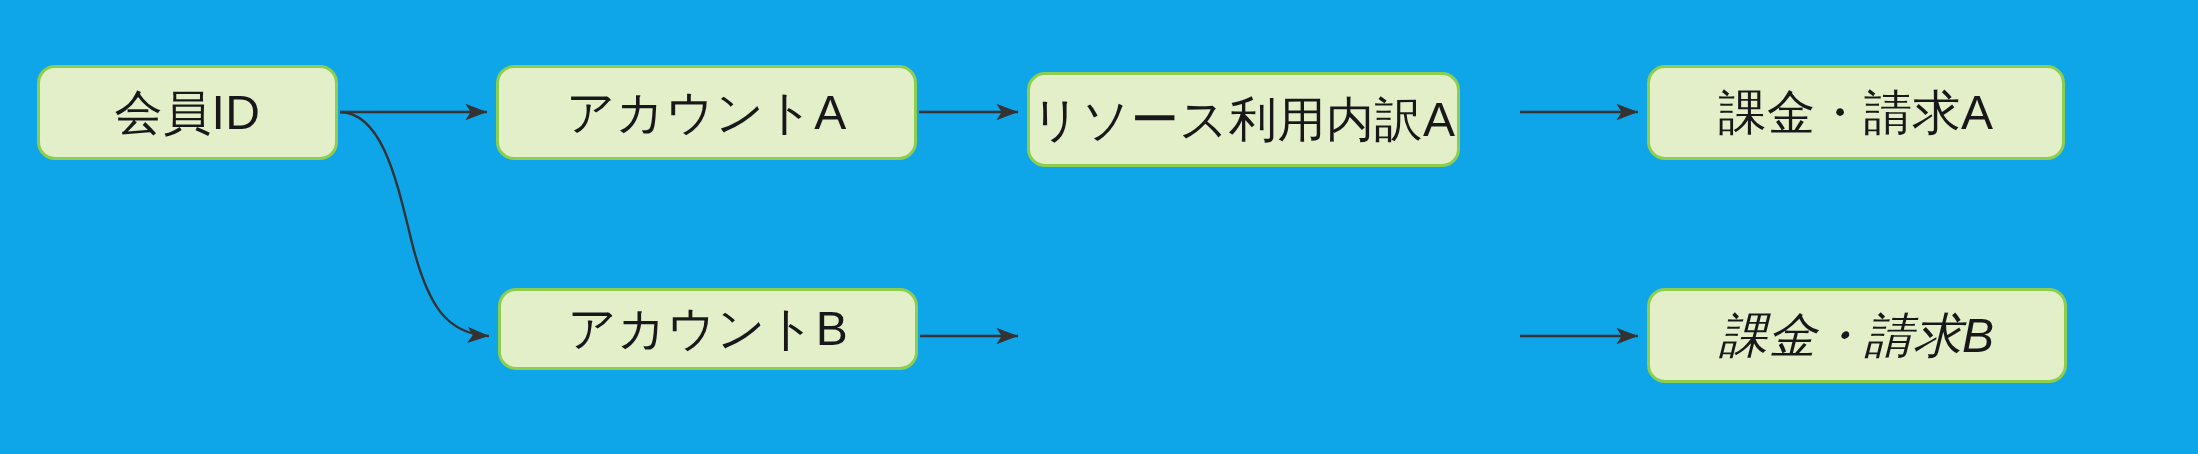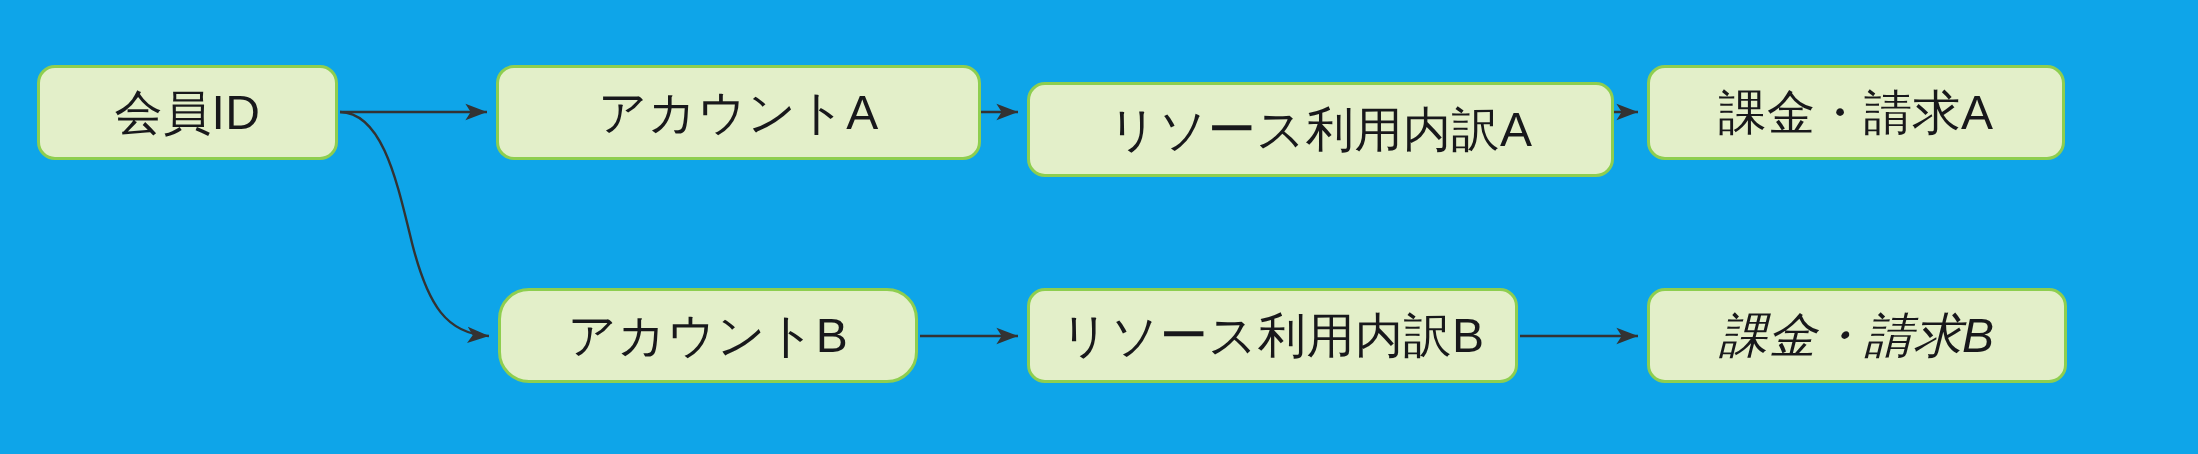--- a/index.html
+++ b/index.html
@@ -40,25 +40,25 @@
   .node-label {
     font-size: 48px;
     line-height: 1;
     color: #18181b;
     letter-spacing: 0.5px;
     white-space: nowrap;
     font-weight: 400;
   }
   
   #node-member-id      { left: 37px;   top: 65px;  width: 301px; height: 95px; }
-  #node-account-a      { left: 496px;  top: 65px;  width: 485px; height: 95px; }
-  #node-resource-a     { left: 1027px; top: 82px;  width: 587px; height: 95px; }
+  #node-account-a      { left: 496px;  top: 65px;  width: 421px; height: 95px; }
+  #node-resource-a     { left: 1027px; top: 72px;  width: 433px; height: 95px; }
   #node-billing-a      { left: 1647px; top: 65px;  width: 418px; height: 95px; justify-content: center; }
   
-  #node-account-b      { left: 498px;  top: 288px; width: 420px; height: 95px; border-radius: 31px; }
+  #node-account-b      { left: 498px;  top: 288px; width: 420px; height: 82px; }
   #node-resource-b     { left: 1027px; top: 288px; width: 491px; height: 95px; }
   #node-billing-b      { left: 1647px; top: 288px; width: 420px; height: 95px; font-style: italic; }
 </style>
 </head>
 <body>
 
 <div id="canvas">
 
   <svg id="edge-layer" viewBox="0 0 2198 454" width="2198" height="454" xmlns="http://www.w3.org/2000/svg">
     <defs>
@@ -93,21 +93,18 @@
   </div>
 
   <div class="node" id="node-billing-a">
     <span class="node-label">課金・請求A</span>
   </div>
 
   <div class="node" id="node-account-b">
     <span class="node-label">アカウントB</span>
   </div>
 
-  <div class="node" id="node-resource-b">
-    <span class="node-label">リソース利用内訳B</span>
-  </div>
 
   <div class="node" id="node-billing-b">
     <span class="node-label">課金・請求B</span>
   </div>
 
 </div>
 
 </body></html>

